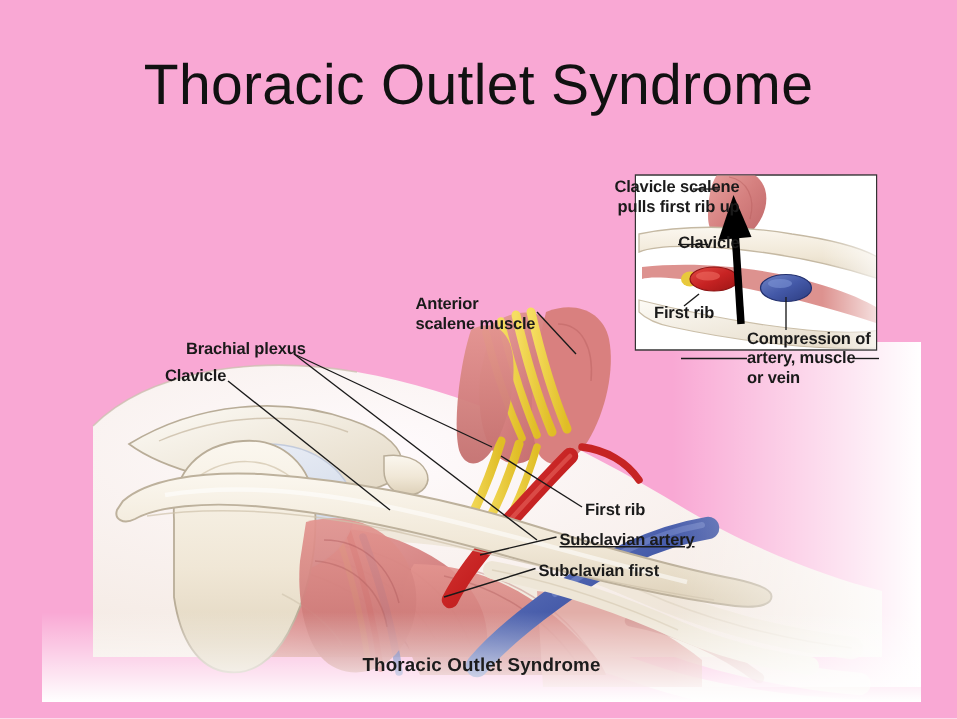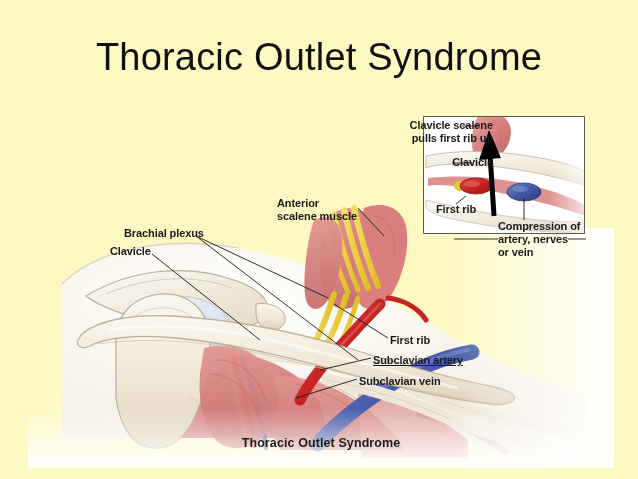--- a/index.html
+++ b/index.html
@@ -14,21 +14,21 @@
     position: relative;
     overflow: hidden;
     font-family: "Liberation Sans", sans-serif;
     -webkit-font-smoothing: antialiased;
   }
   #slide {
     position: absolute;
     left: 0; top: 0;
     width: 638px;
     height: 479px;
-    background: #fef9c3;
+    background: #f9a8d4;
   }
   
   #slide-title {
     position: absolute;
     left: 0;
     top: 34px;
     width: 638px;
     text-align: center;
     font-size: 38px;
     font-weight: 300;
@@ -318,28 +318,28 @@
 
     <div class="lbl" id="lbl-clavicle-main">Clavicle</div>
 
     <div class="lbl" id="lbl-anterior-scalene">Anterior
 scalene muscle</div>
 
     <div class="lbl" id="lbl-first-rib-main">First rib</div>
 
     <div class="lbl" id="lbl-subclavian-art">Subclavian artery</div>
 
-    <div class="lbl" id="lbl-subclavian-vein">Subclavian vein</div>
+    <div class="lbl" id="lbl-subclavian-vein">Subclavian first</div>
 
     <div class="lbl" id="lbl-ant-scalene-pull">Clavicle scalene
 pulls first rib up</div>
 
     <div class="lbl" id="lbl-clavicle-inset">Clavicle</div>
 
     <div class="lbl" id="lbl-first-rib-inset">First rib</div>
 
     <div class="lbl" id="lbl-compression">Compression of
-artery, nerves
+artery, muscle
 or vein</div>
 
     <div id="figure-caption">Thoracic Outlet Syndrome</div>
   </div>
 </div>
 
 </body></html>

